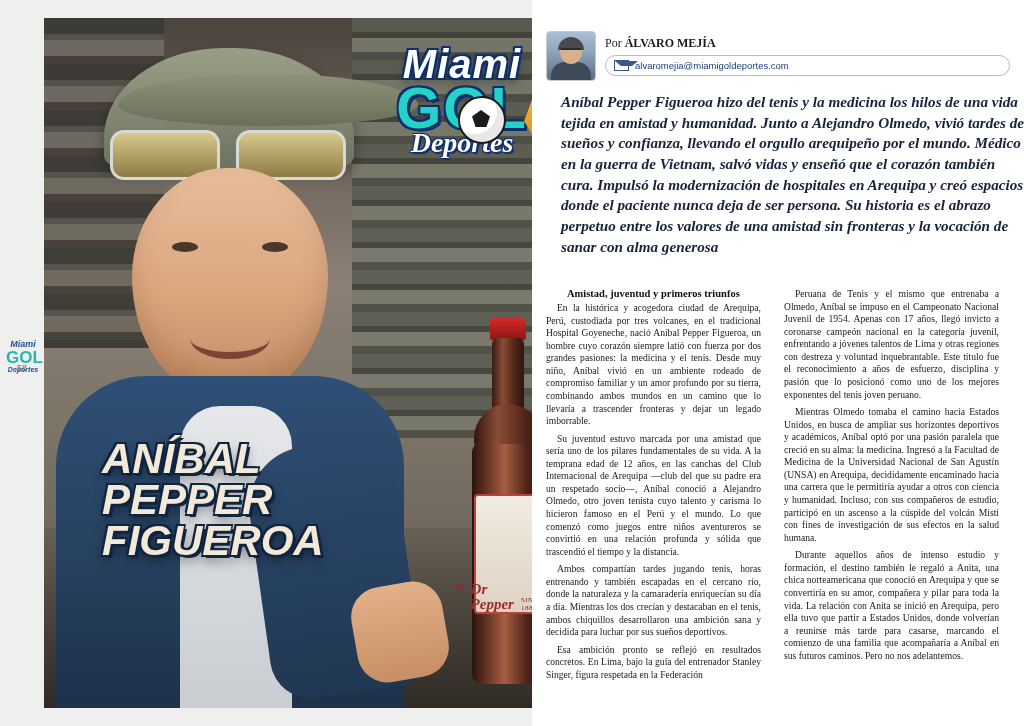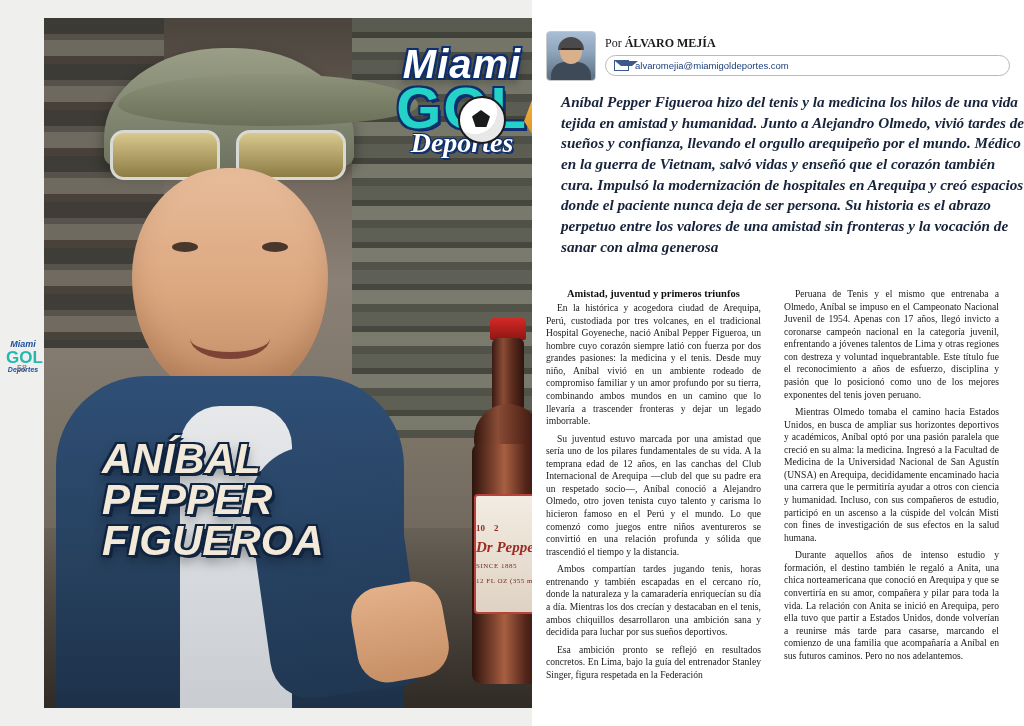--- a/index.html
+++ b/index.html
@@ -123,21 +123,21 @@
   }
   .bottle .body2{
     position:absolute;left:10px;top:126px;width:72px;height:240px;
     background:linear-gradient(90deg,#2d130d,#7e432f 30%,#a85f41 45%,#52241a 75%,#25100b);
     border-radius:8px 8px 10px 10px;
   }
   .bottle .label{
     position:absolute;left:12px;top:176px;width:68px;height:116px;
     background:linear-gradient(180deg,#f3ece2,#ded2c3);
     border:2px solid #b9433c;border-radius:4px;
-    display:flex;flex-direction:column;align-items:flex-start;justify-content:center;
+    display:flex;align-items:flex-end;justify-content:center;
     gap:7px;
   }
   .bottle .label .dp{
     font-family:"Liberation Serif",serif;font-style:italic;
     color:#9d2b25;font-size:15px;font-weight:bold;line-height:1;
   }
   .bottle .label .small{font-size:7px;color:#7b2a22;letter-spacing:.5px;}
   .bottle .label .ten{font-size:9px;color:#8d2a22;font-weight:bold;}
 
   

